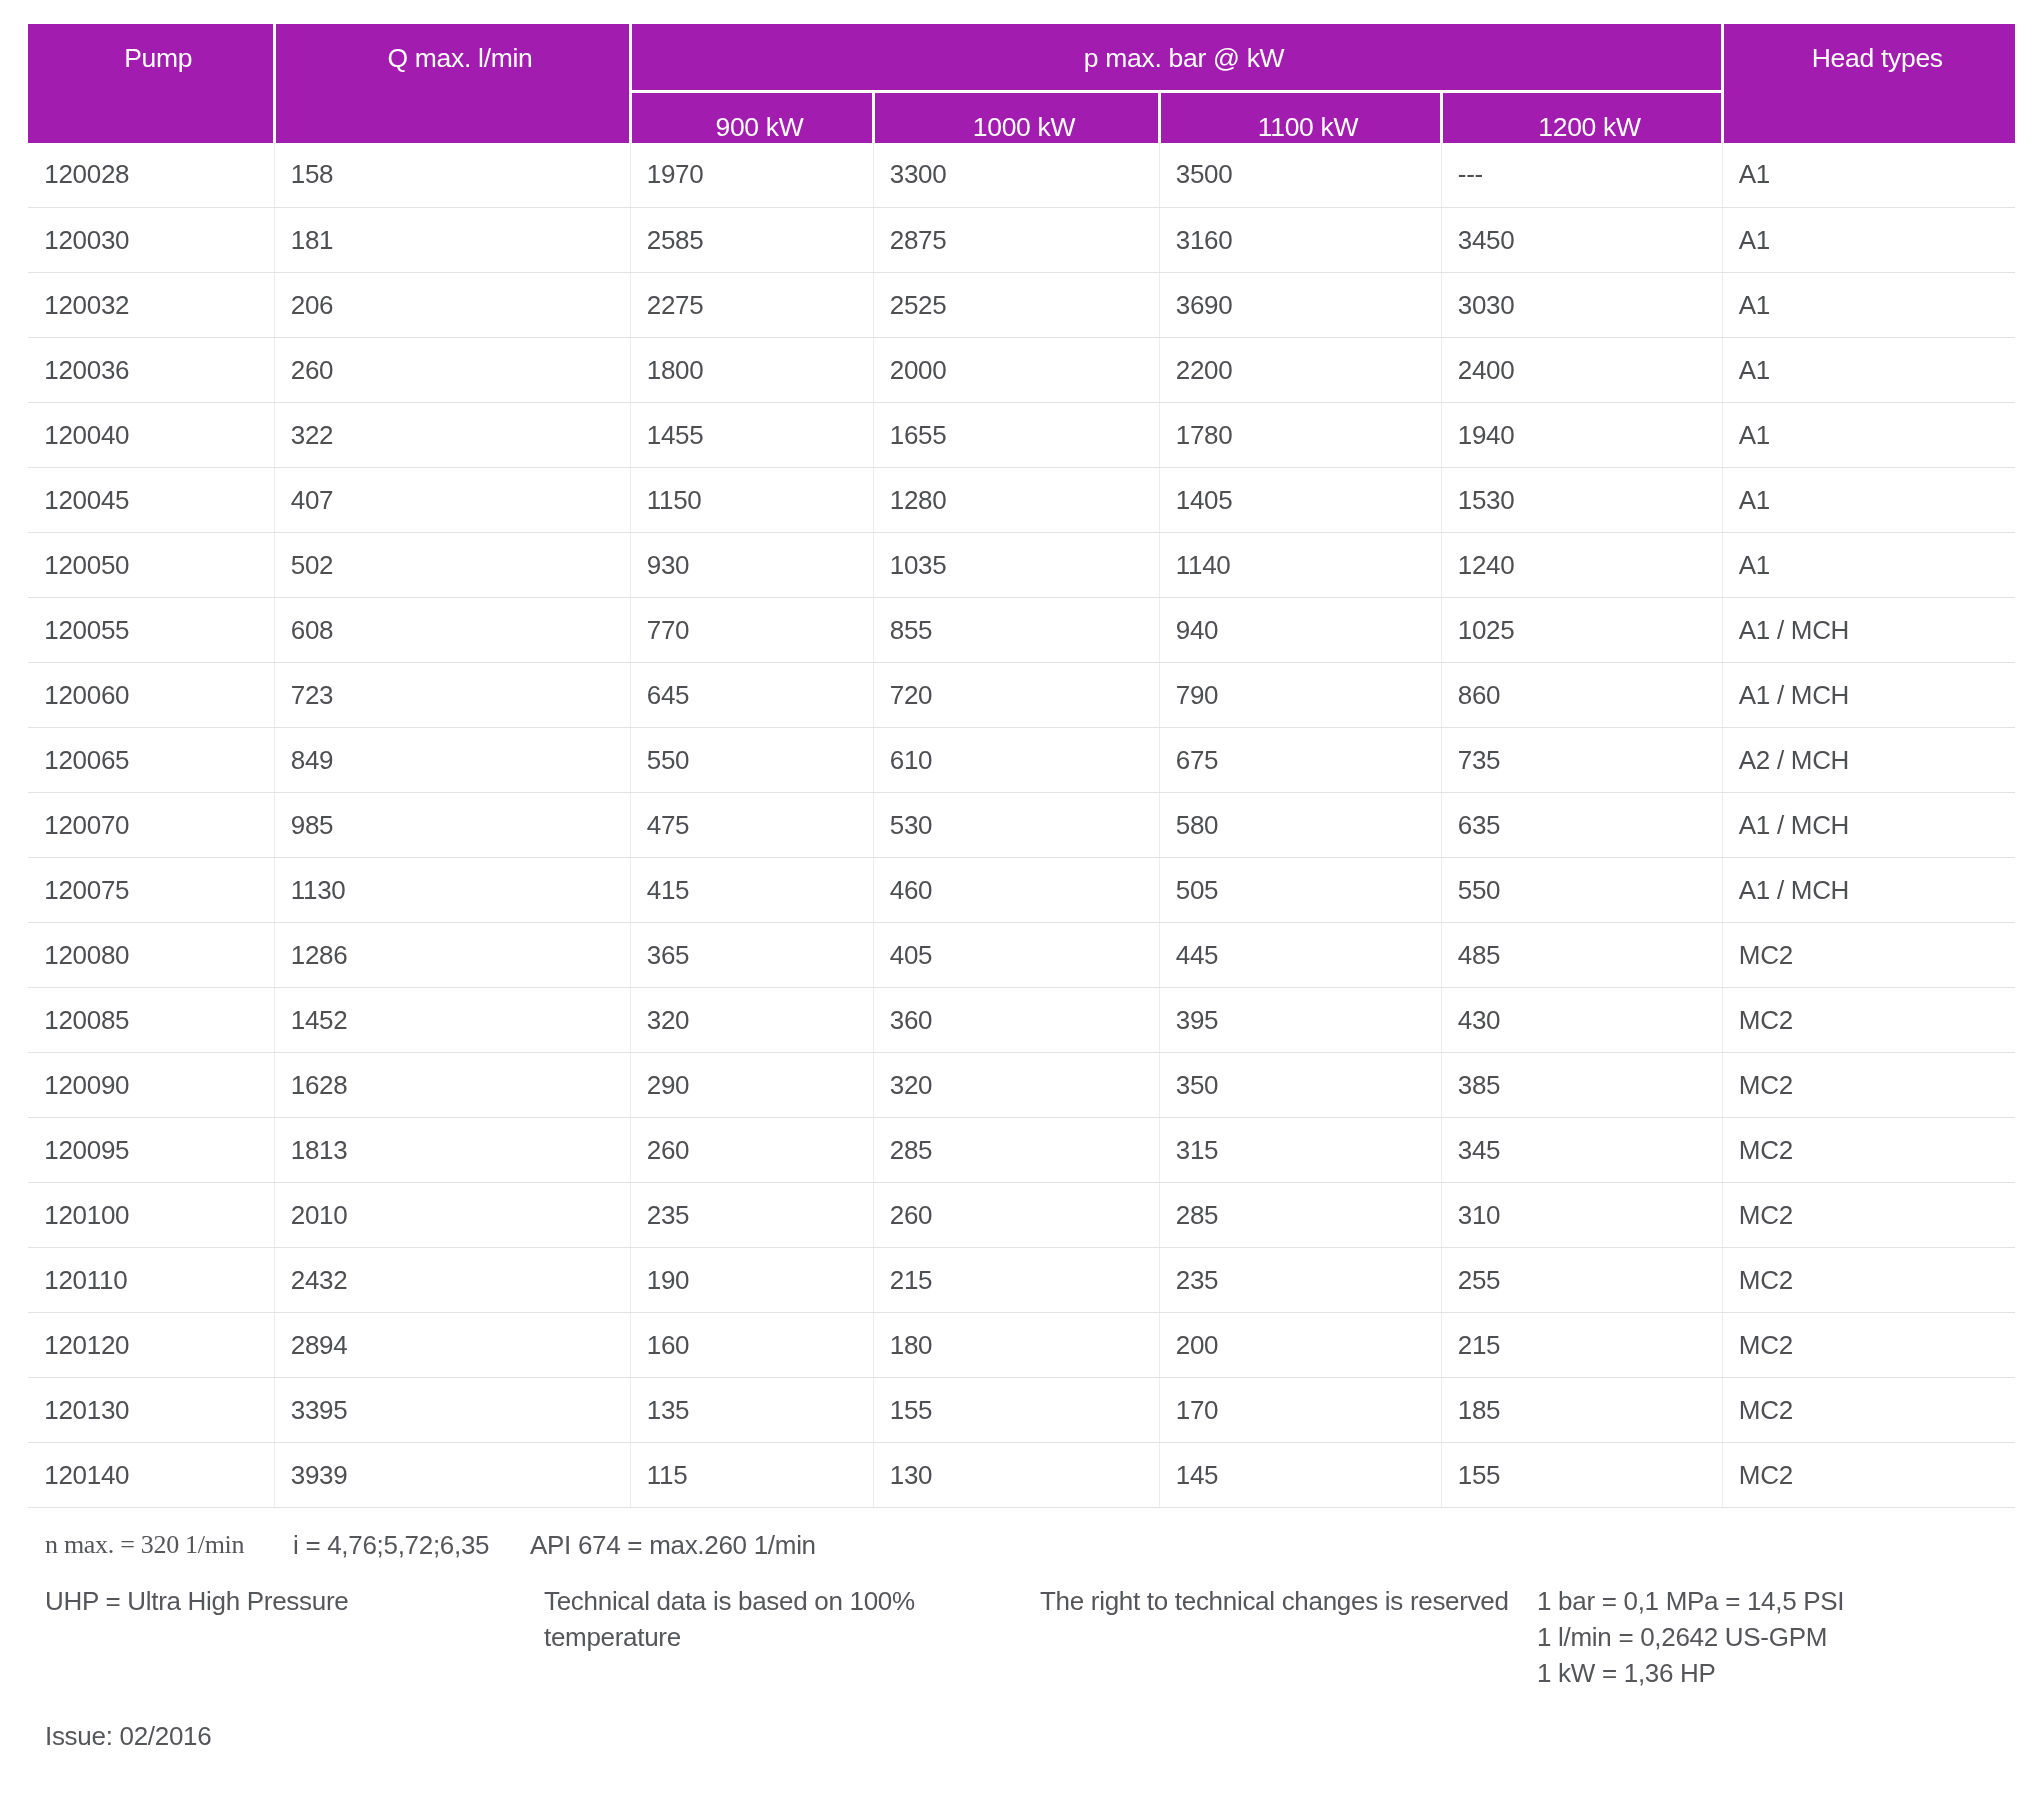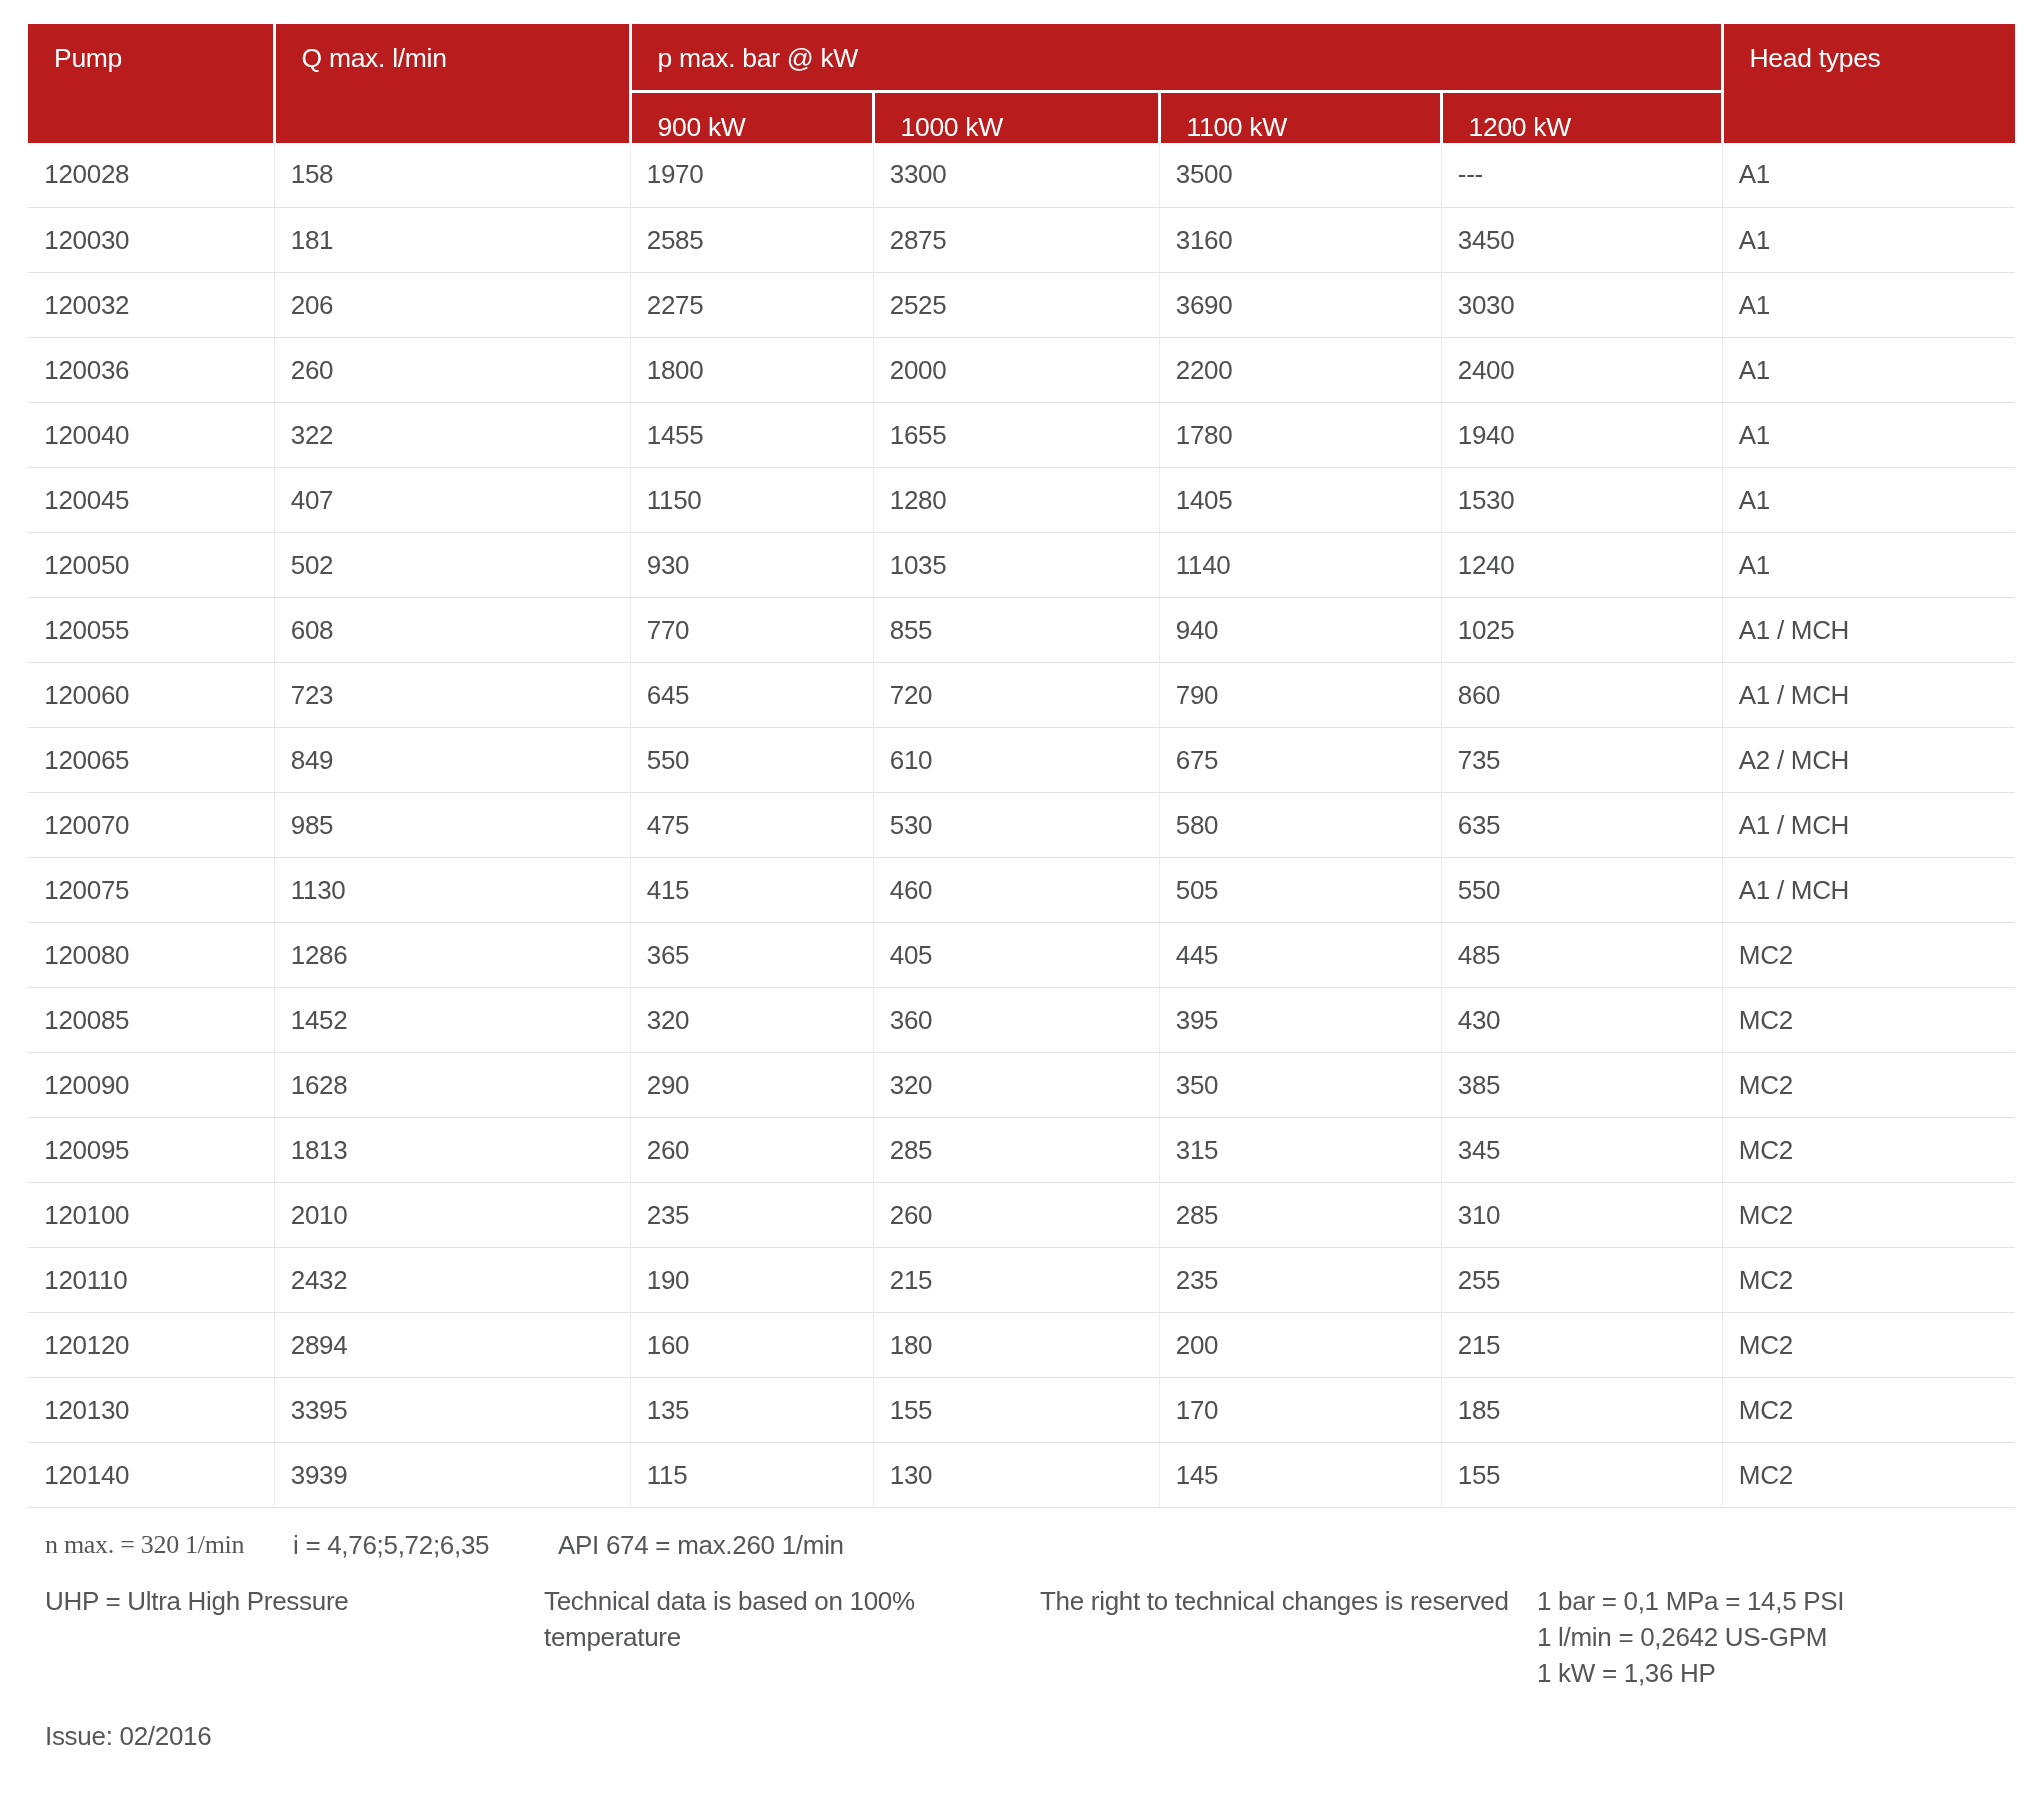--- a/index.html
+++ b/index.html
@@ -18,27 +18,27 @@
     position: absolute;
     left: 28px;
     top: 24px;
     width: 1986px;
     border-collapse: collapse;
     table-layout: fixed;
   }
   table.spec-table th, table.spec-table td { box-sizing: border-box; }
 
   table.spec-table thead th {
-    background: #b91c1c;
+    background: #a21caf;
     color: #ffffff;
     font-weight: normal;
     font-size: 26.5px;
-    text-align: left;
+    text-align: center;
     vertical-align: top;
-    padding: 19px 0 0 26px;
+    padding: 19px 0 0 16px;
     border-right: 3.4px solid #ffffff;
   }
   table.spec-table thead tr.group-row { height: 67px; }
   table.spec-table thead tr.sub-row   { height: 48px; }
   table.spec-table thead th.group-span { border-bottom: 3.4px solid #ffffff; }
   table.spec-table thead tr.group-row th:last-child { border-right: none; }
 
   table.spec-table tbody td {
     height: 65px;
     font-size: 26px;
@@ -273,21 +273,21 @@
           <td>130</td>
           <td>145</td>
           <td>155</td>
           <td>MC2</td>
         </tr>
       </tbody>
   </table>
 
   <span class="foot" style="left:45px;  top:1530px;font-family:Liberation Serif, serif;">n max. = 320 1/min</span>
   <span class="foot" style="left:293px; top:1530px;">i = 4,76;5,72;6,35</span>
-  <span class="foot" style="left:530px; top:1530px;margin-left:28px;">API 674 = max.260 1/min</span>
+  <span class="foot" style="left:530px; top:1530px;">API 674 = max.260 1/min</span>
 
   <span class="foot" style="left:45px; top:1586px;">UHP = Ultra High Pressure</span>
 
   <div class="foot foot-multi" style="left:544px; top:1583px;">
     <div>Technical data is based on 100%</div>
     <div>temperature</div>
   </div>
 
   <span class="foot" style="left:1040px; top:1586px;">The right to technical changes is reserved</span>
 

